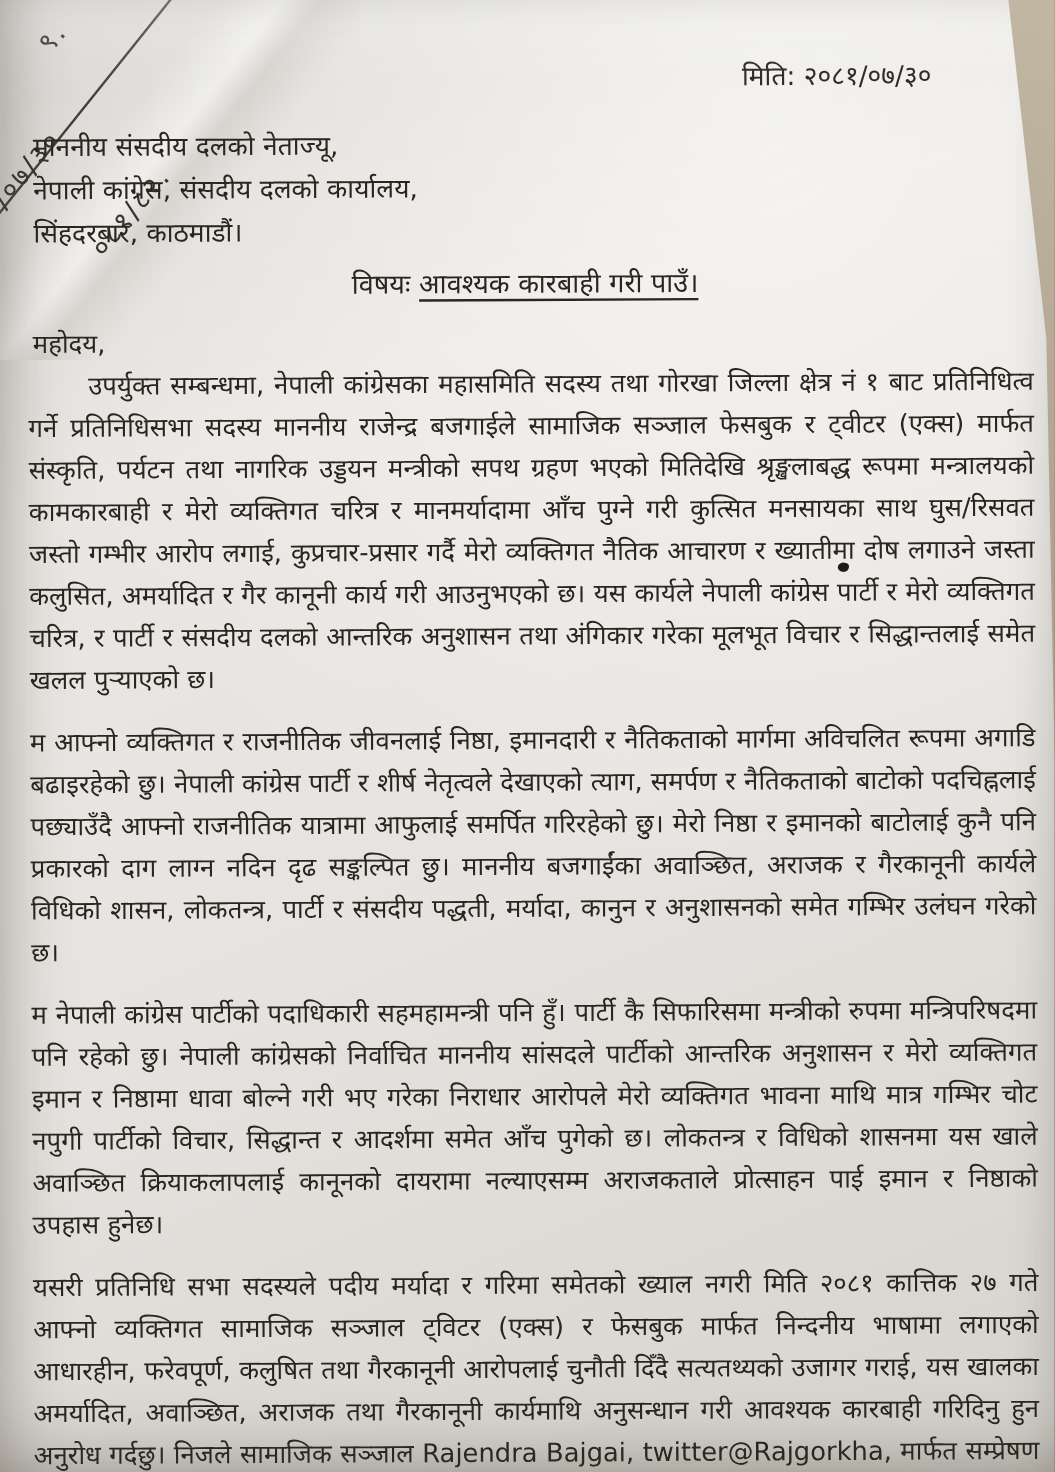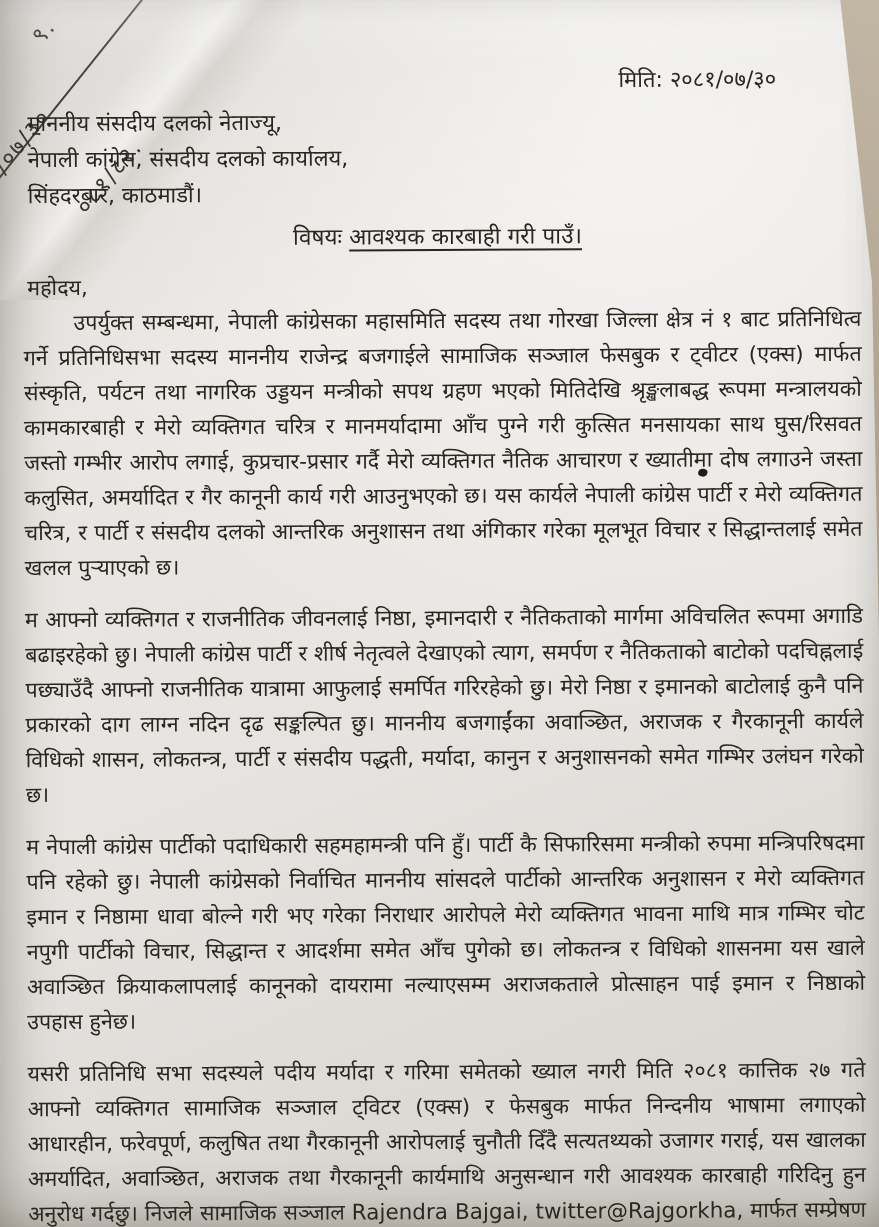--- a/index.html
+++ b/index.html
@@ -44,21 +44,21 @@
   .ref { position:absolute; left:0; top:0; width:240px; height:230px; color:#39352d; font-size:23px; }
   .ref .stroke {
     position:absolute; left:-55px; top:84px; width:260px; height:2px;
     background:#45413a; transform:rotate(-51deg); border-radius:2px;
   }
   .ref .rl { position:absolute; white-space:nowrap; transform:rotate(-50deg); letter-spacing:2px; }
   .ref .l1 { left:34px;  top:12px; }
   .ref .l2 { left:-14px; top:122px; }
   .ref .l3 { left:66px;  top:158px; }
 
-  .date { position:absolute; top:64px; right:100px; font-size:22px; white-space:nowrap; }
+  .date { position:absolute; top:48px; right:100px; font-size:22px; white-space:nowrap; }
 
   .recipient { position:absolute; top:104px; left:30px; font-size:22px; line-height:36px; }
 
   .subject { position:absolute; top:220px; left:0; width:100%; text-align:center; font-size:22.5px; }
   .subject .u { text-decoration:underline; text-underline-offset:5px; text-decoration-thickness:1.5px; }
 
   .bodytext { position:absolute; top:268px; left:25px; right:16px; font-size:21.5px; line-height:35px; text-align:justify; }
   .salutation { margin:0 0 0 4px; }
   .bodytext p { margin:0 0 17px 0; }
   .bodytext p.indent { text-indent:50px; }

